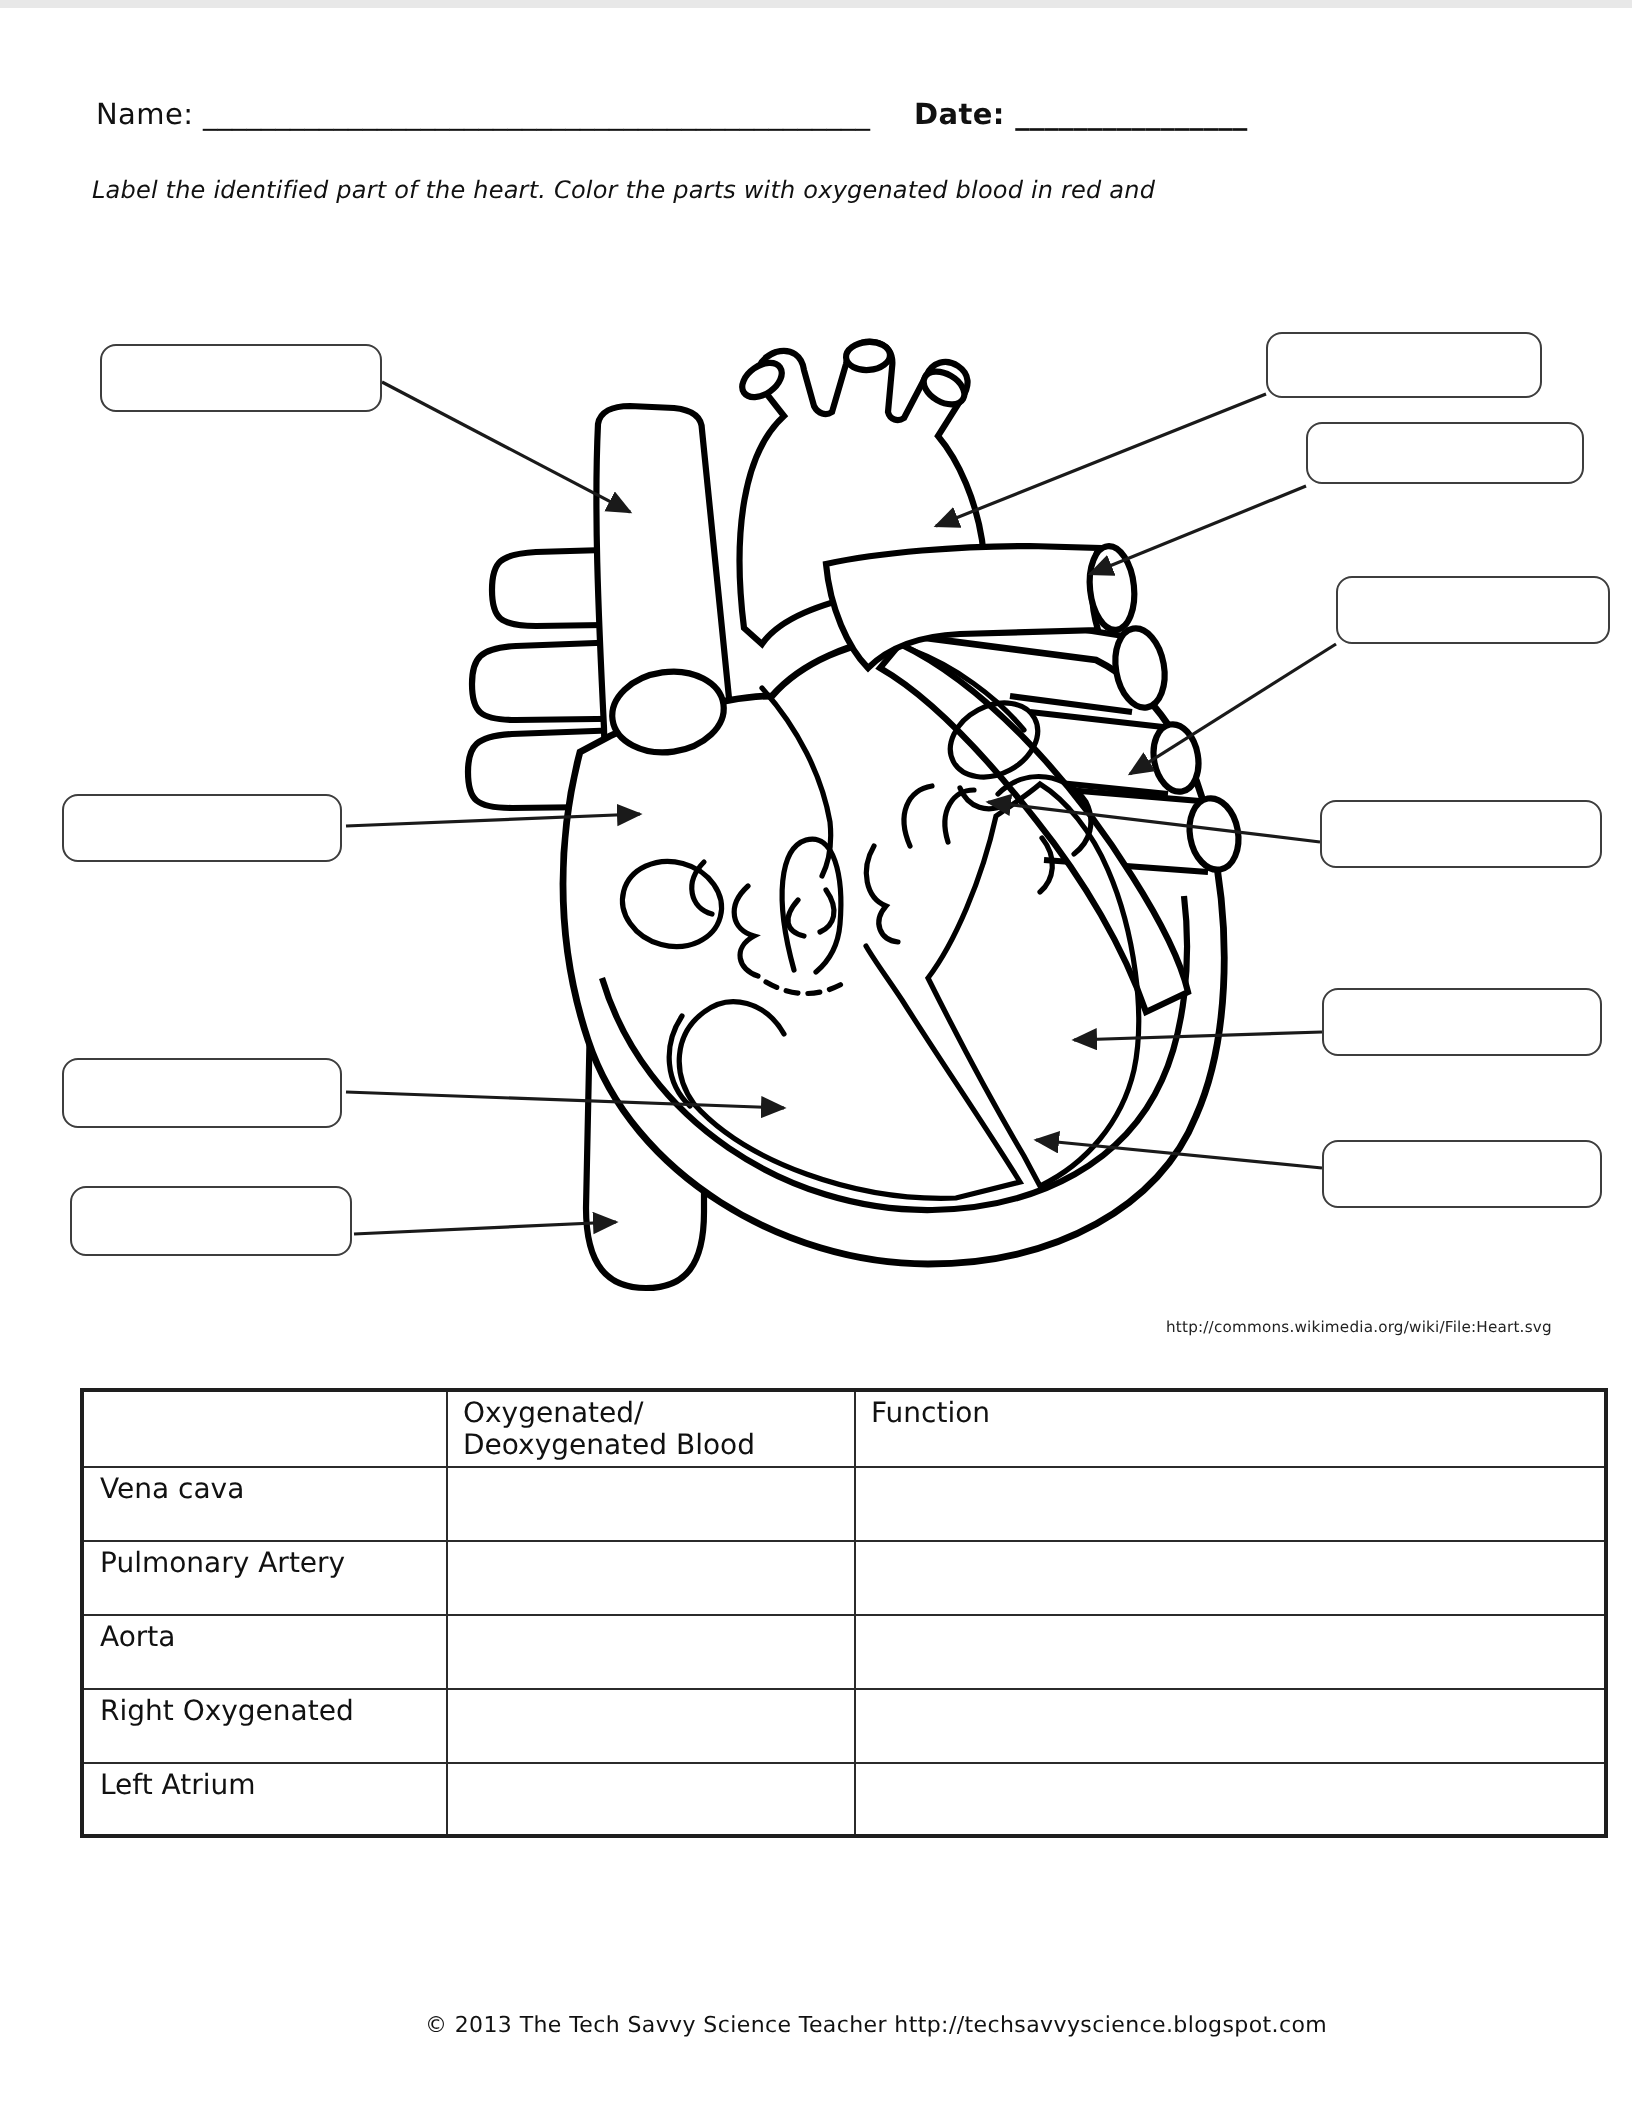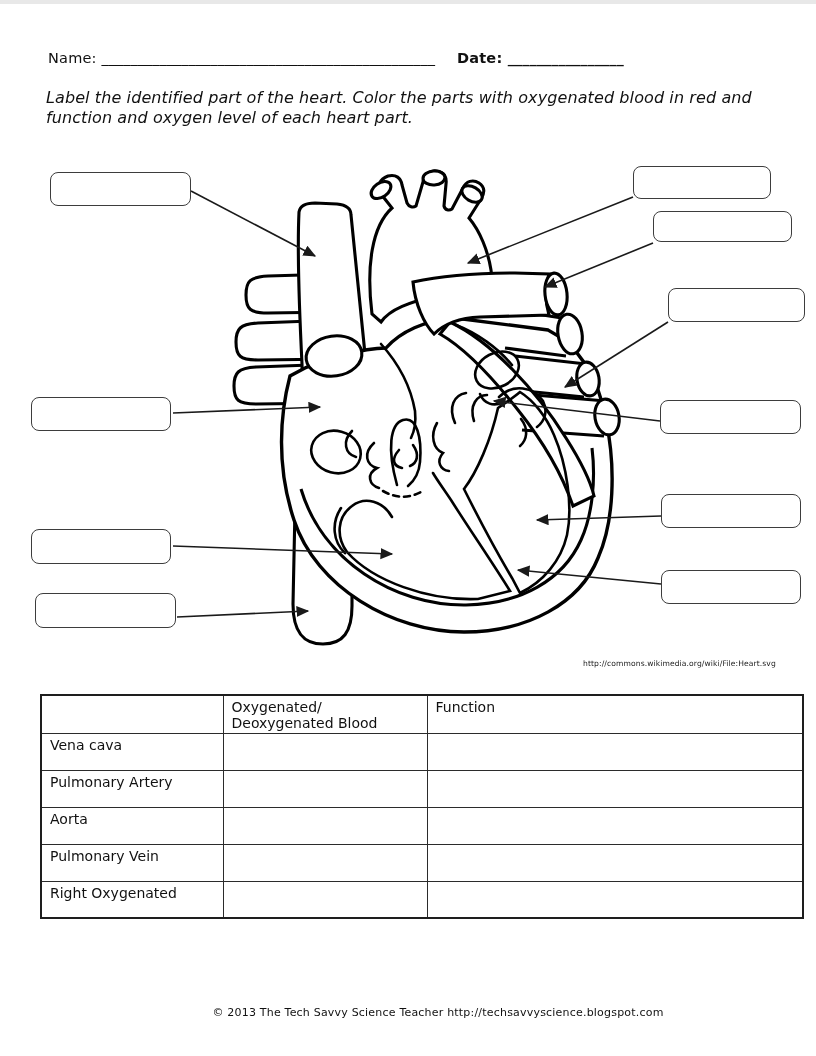--- a/index.html
+++ b/index.html
@@ -4,21 +4,21 @@
 <style>
   html,body{margin:0;padding:0;background:#e8e8e8;}
   .sheet{
     position:relative;width:816px;height:1056px;background:#ffffff;
     margin:4px auto;overflow:hidden;
     font-family:"DejaVu Sans","Liberation Sans",sans-serif;color:#111;
   }
   .abs{position:absolute;}
   .hdr-text{font-size:14.5px;letter-spacing:.2px;white-space:nowrap;}
   .blank{letter-spacing:0;}
-  .instr{font-style:italic;font-size:16px;line-height:1.24;letter-spacing:.1px;}
+  .instr{font-style:italic;font-size:12px;line-height:1.24;letter-spacing:.1px;}
   .lblbox{
     position:absolute;background:#fff;border:1.6px solid #3d3d3d;border-radius:8px;
     box-sizing:border-box;
   }
   .src-url{font-size:7.6px;color:#222;letter-spacing:.1px;}
   table.parts{
     position:absolute;left:40px;top:690px;width:739px;
     border-collapse:collapse;table-layout:fixed;
   }
   table.parts td,table.parts th{
@@ -50,21 +50,20 @@
     <span>Name:</span>
     <span class="blank">______________________________________________</span>
   </div>
   <div class="abs hdr-text" style="left:457px;top:46px;font-weight:bold;">
     <span>Date:</span>
     <span class="blank">________________</span>
   </div>
 
   <div class="abs instr" style="left:46px;top:84px;width:740px;">
     <div>Label the identified part of the heart.  Color the parts with oxygenated blood in red and</div>
-    <div>function and oxygen level of each heart part.</div>
   </div>
 
   <svg class="abs" style="left:0;top:0;" width="816" height="680" viewBox="0 0 816 680">
     <defs>
       <marker id="arr" markerWidth="9" markerHeight="8" refX="7.2" refY="3.5" orient="auto">
         <path d="M0,0 L8,3.5 L0,7 Z" fill="#1a1a1a"></path>
       </marker>
     </defs>
 
     <g>
@@ -174,26 +173,26 @@
       <td>Pulmonary Artery</td>
       <td></td>
       <td></td>
     </tr>
     <tr class="drow">
       <td>Aorta</td>
       <td></td>
       <td></td>
     </tr>
     <tr class="drow">
-      <td>Pulmonary Vein</td>
+      <td>Right Oxygenated</td>
       <td></td>
       <td></td>
     </tr>
     <tr class="drow">
-      <td>Right Oxygenated</td>
+      <td>Left Atrium</td>
       <td></td>
       <td></td>
     </tr>
   </tbody>
     </table>
 
   <div class="abs footer" style="left:0;top:1002px;padding-left:30px;">© 2013 The Tech Savvy Science Teacher http://techsavvyscience.blogspot.com</div>
 
 </div>
 

